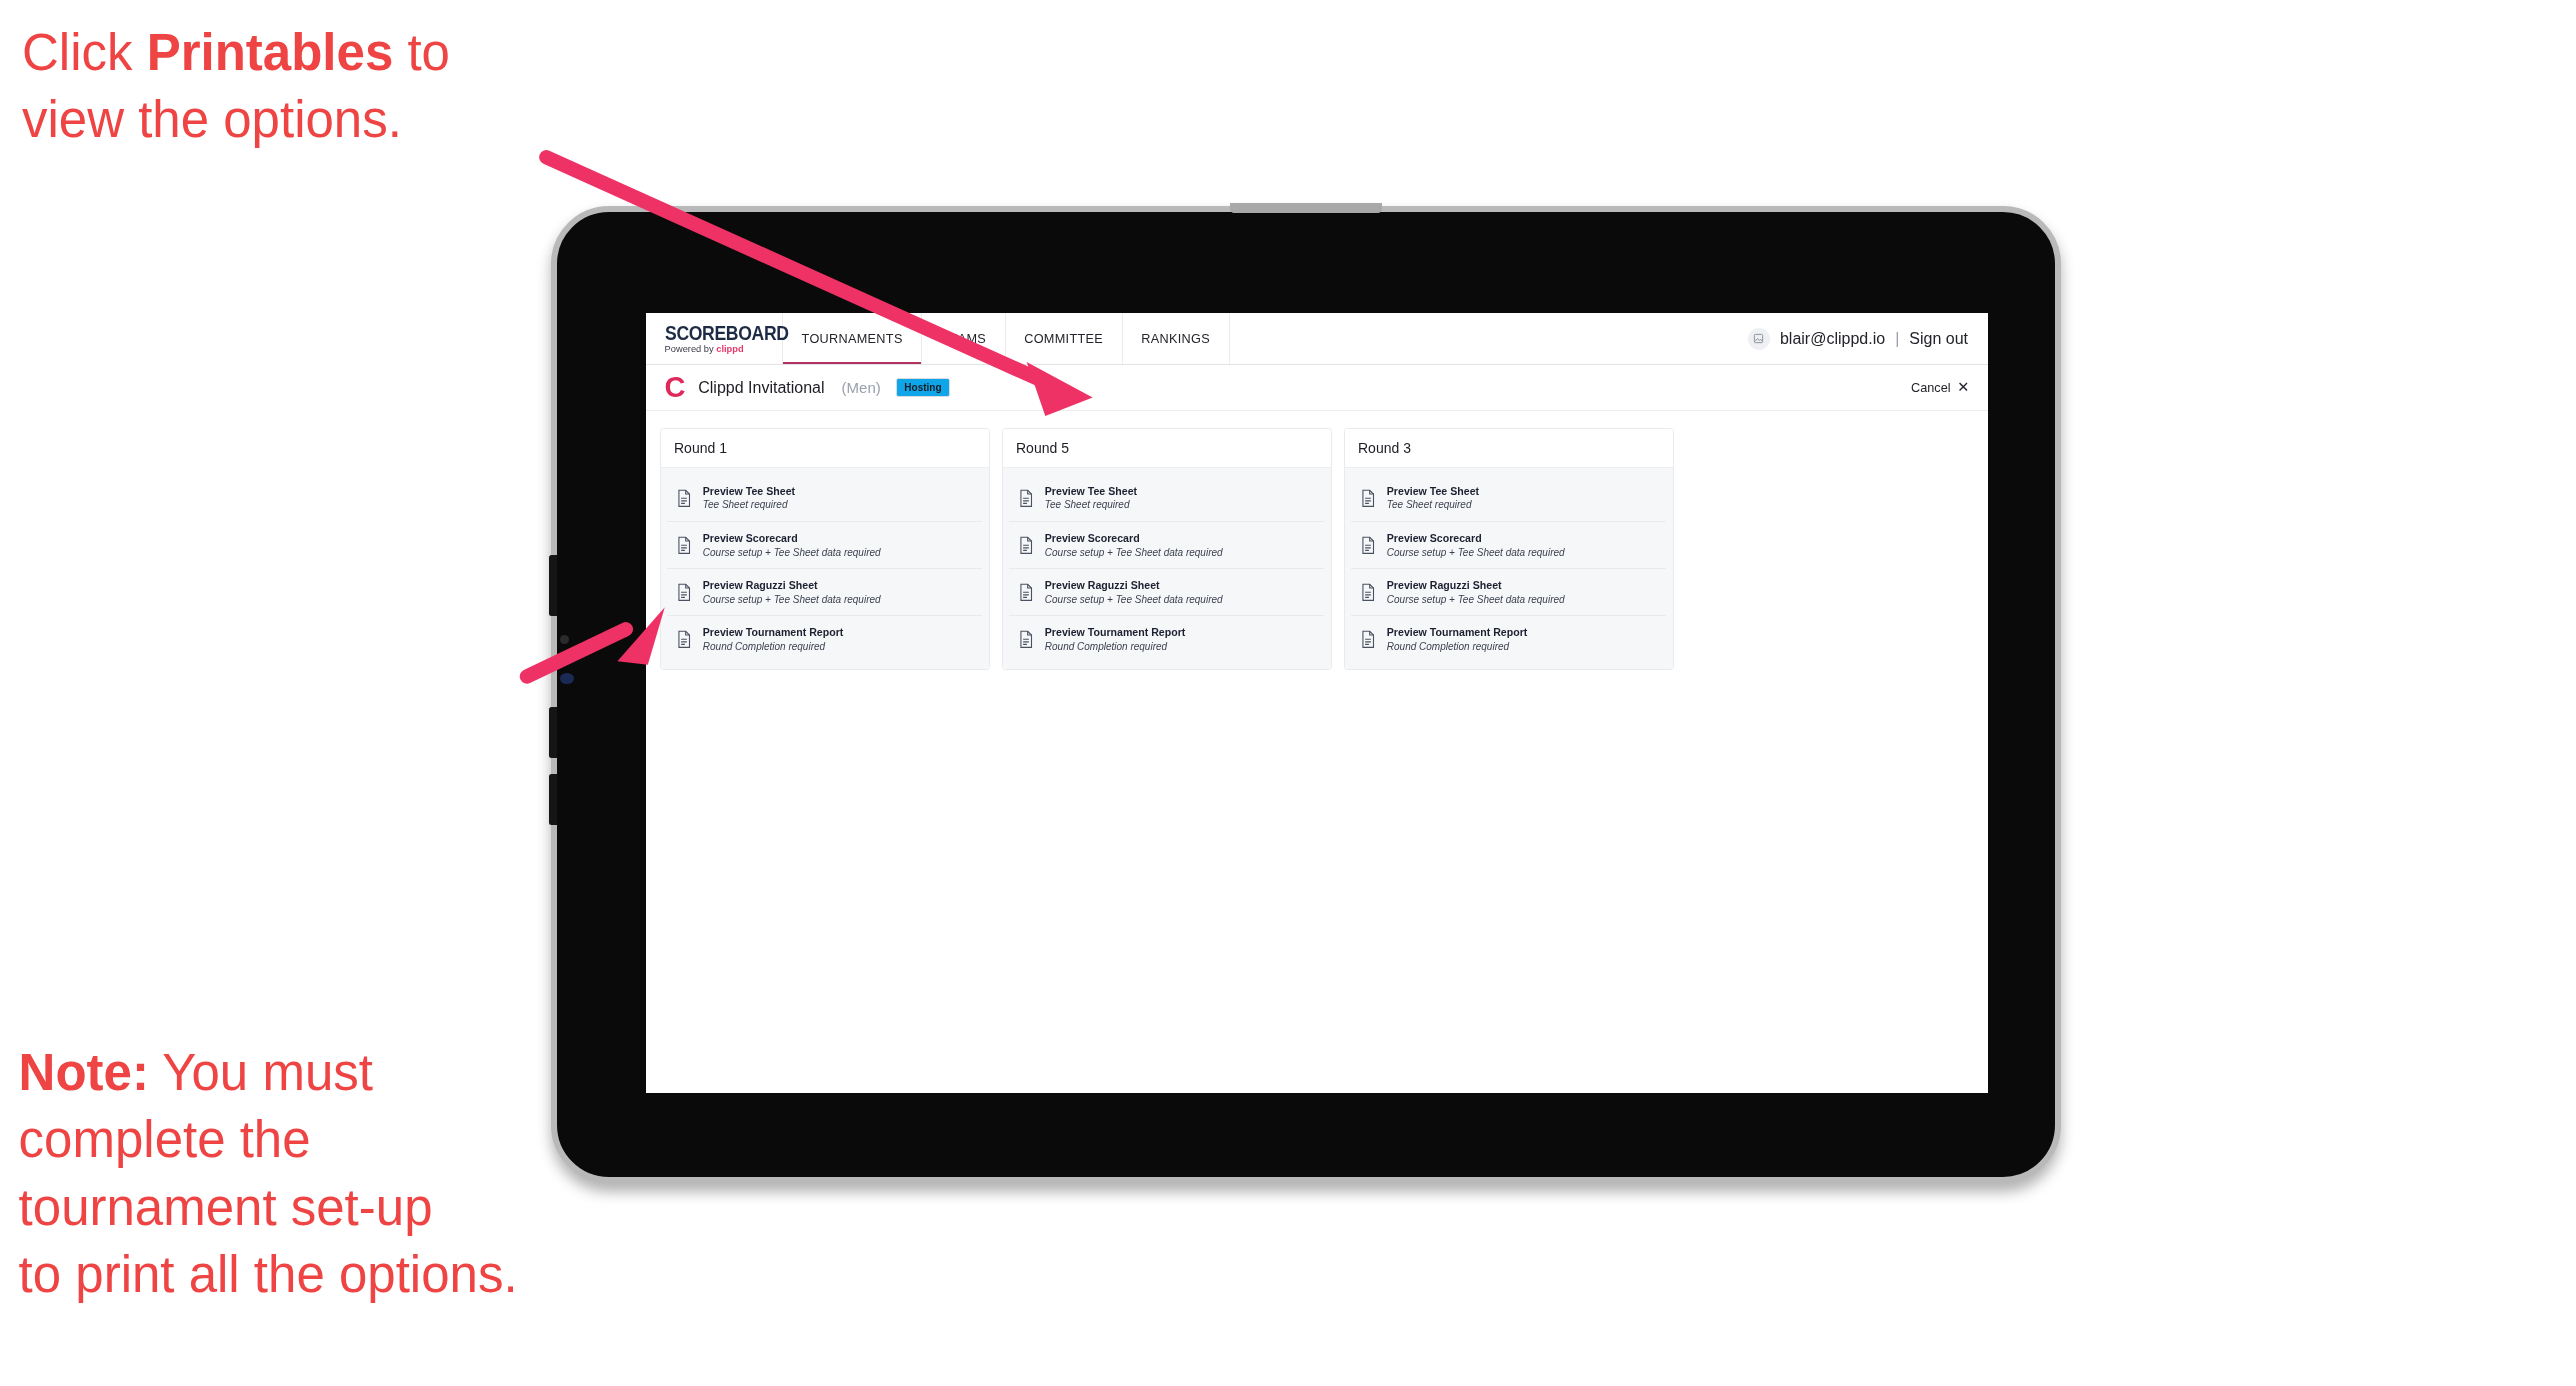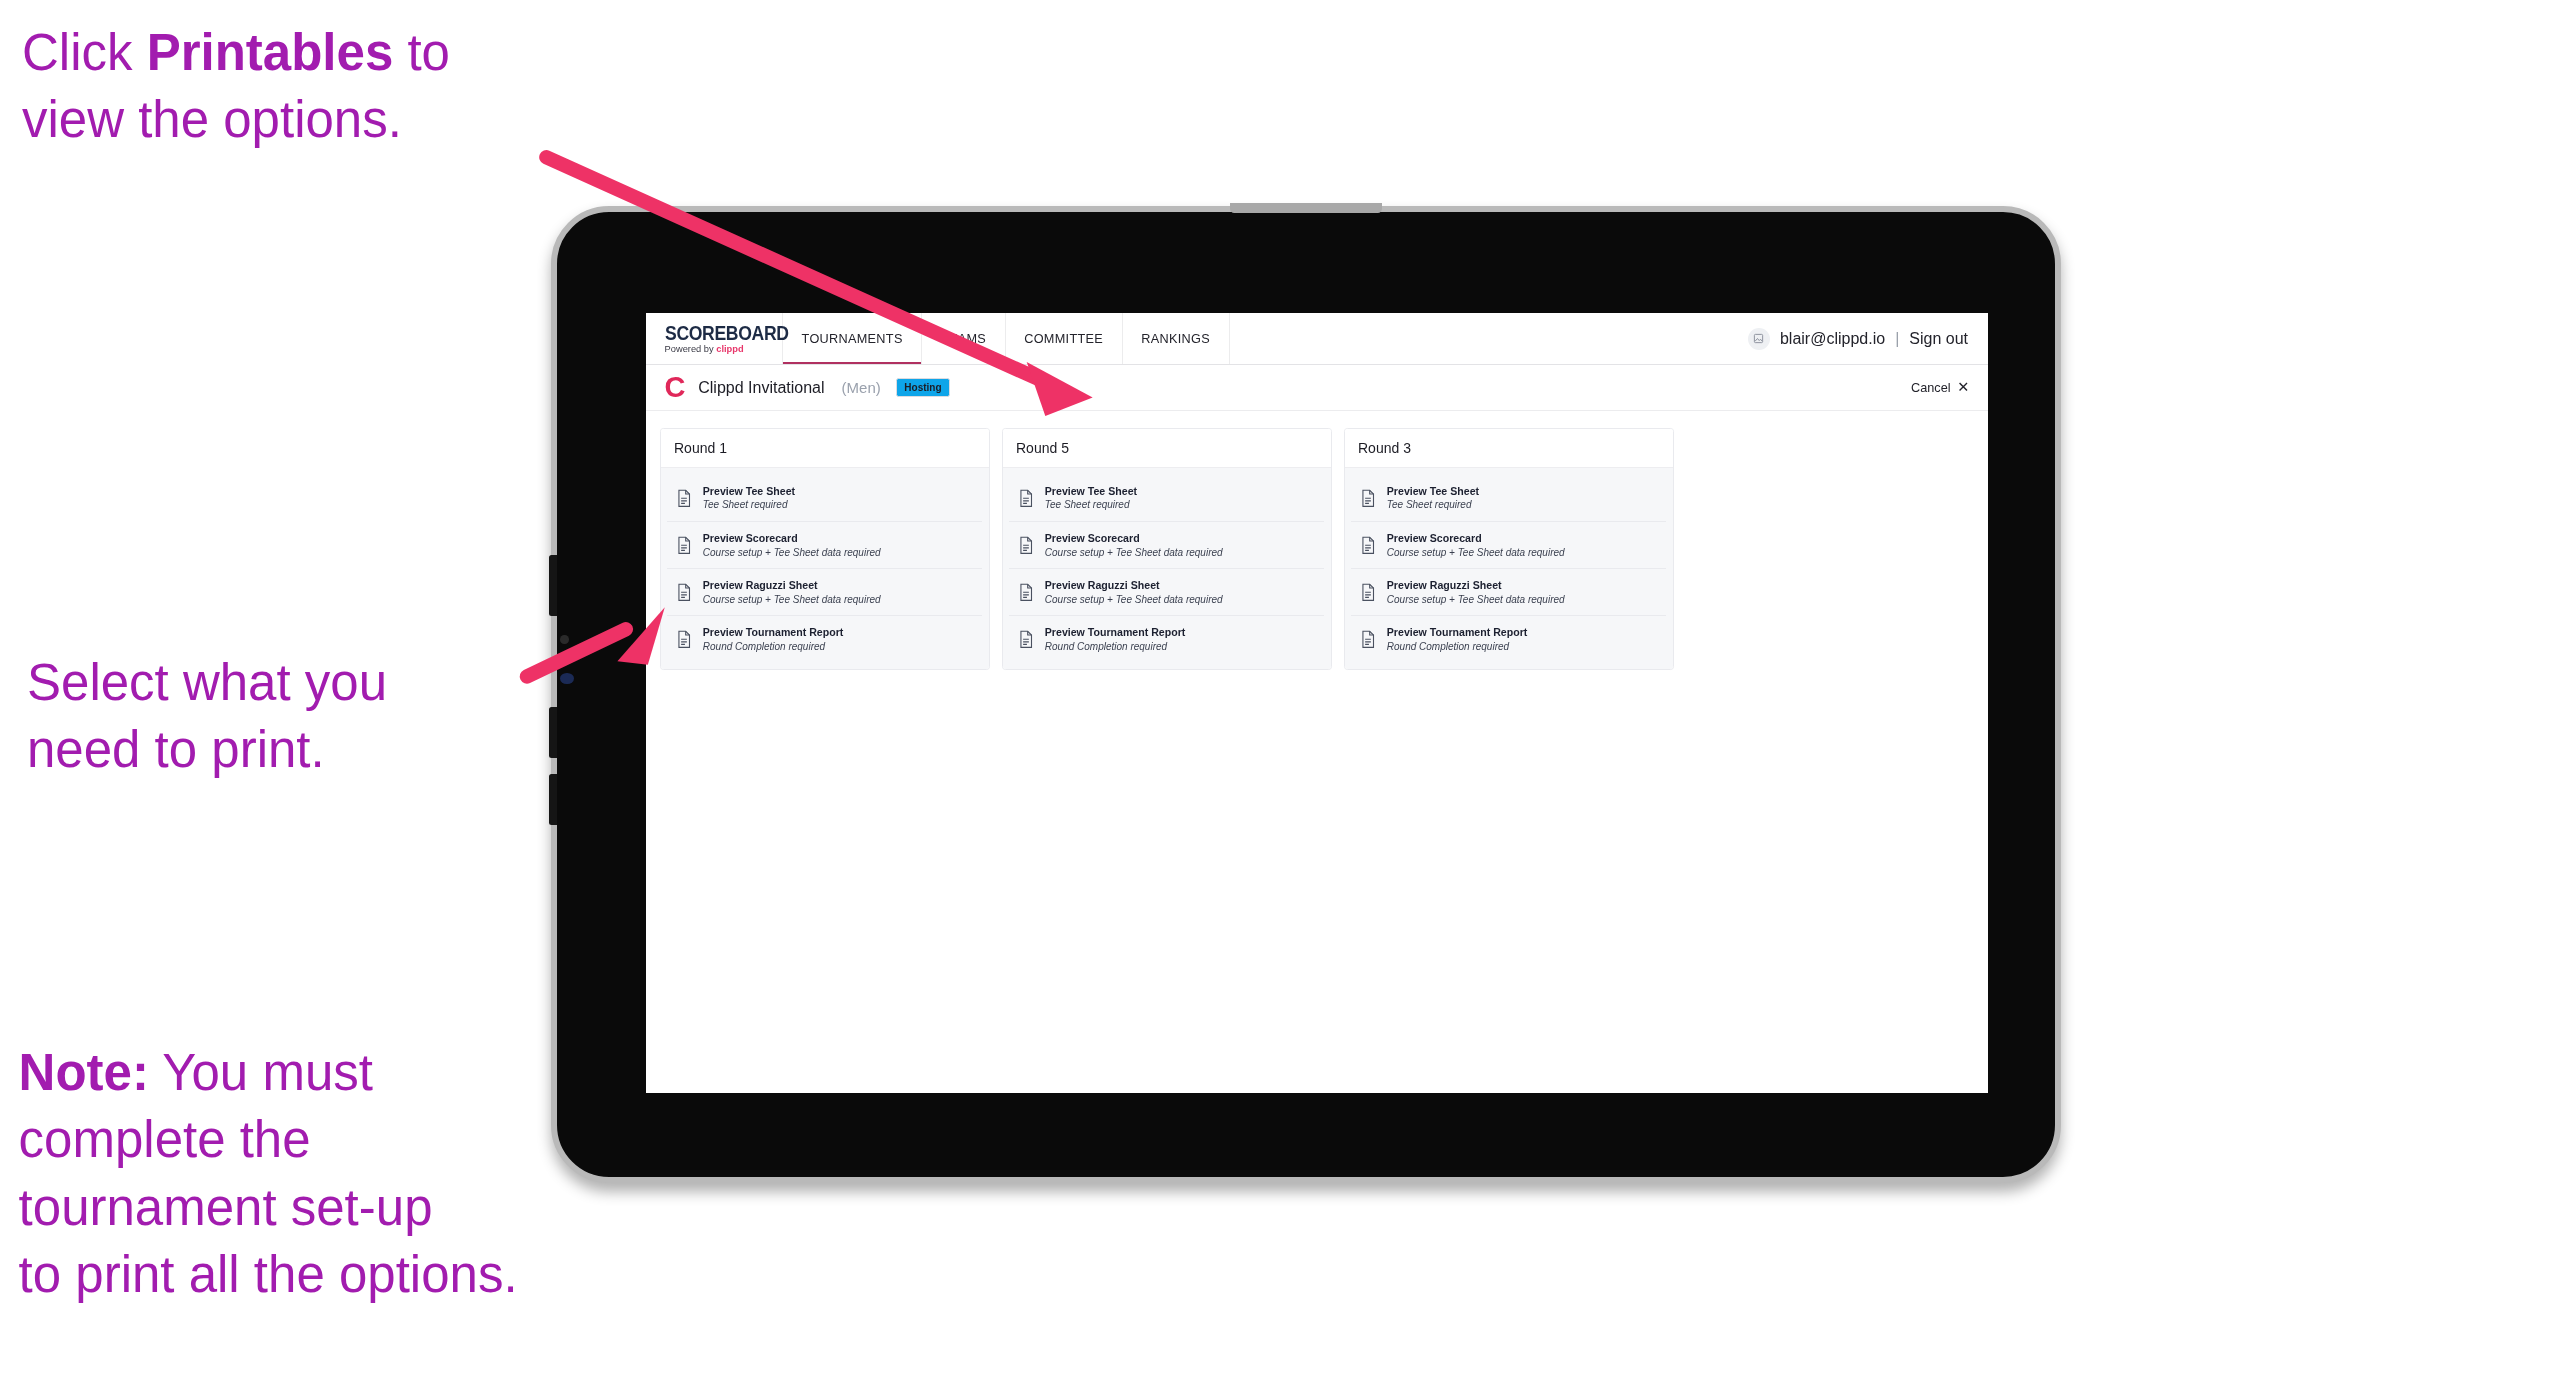--- a/index.html
+++ b/index.html
@@ -7,21 +7,21 @@
     width: 2576px; height: 1386px;
     background: #ffffff;
     font-family: "Liberation Sans", sans-serif;
     overflow: hidden;
   }
   #root { position: relative; width: 2576px; height: 1386px; }
 
   
   .annot {
     position: absolute;
-    color: #a21caf;
+    color: #ef4444;
     font-family: "Liberation Sans", sans-serif;
     font-weight: 400;
     line-height: 1.32;
     white-space: pre-line;
   }
   .annot b { font-weight: 700; }
 
   #annot-click   { left: 22px;  top: 18.6px;  width: 558px; font-size: 51px; }
   #annot-select  { left: 27px;  top: 649px; width: 507px; font-size: 51px; }
   #annot-note    { left: 18.6px;  top: 1039px; width: 668px; font-size: 51px; }
@@ -181,22 +181,20 @@
   .print-sub { font-size: 10px; font-style: italic; color: #3b4150; line-height: 1.15; }
 </style>
 </head>
 <body>
 
 <div id="root">
 
   <div class="annot" id="annot-click"><span>Click </span><b>Printables</b><span> to
 view the options.</span></div>
 
-  <div class="annot" id="annot-select">Select what you
- need to print.</div>
 
   <div class="annot" id="annot-note"><b>Note:</b><span> You must
 complete the
 tournament set-up
 to print all the options.</span></div>
 
   <div id="tablet">
     <div id="tablet-notch"></div>
     <div class="side-btn" id="side-btn-1"></div>
     <div class="side-dot" id="dot-cam"></div>

